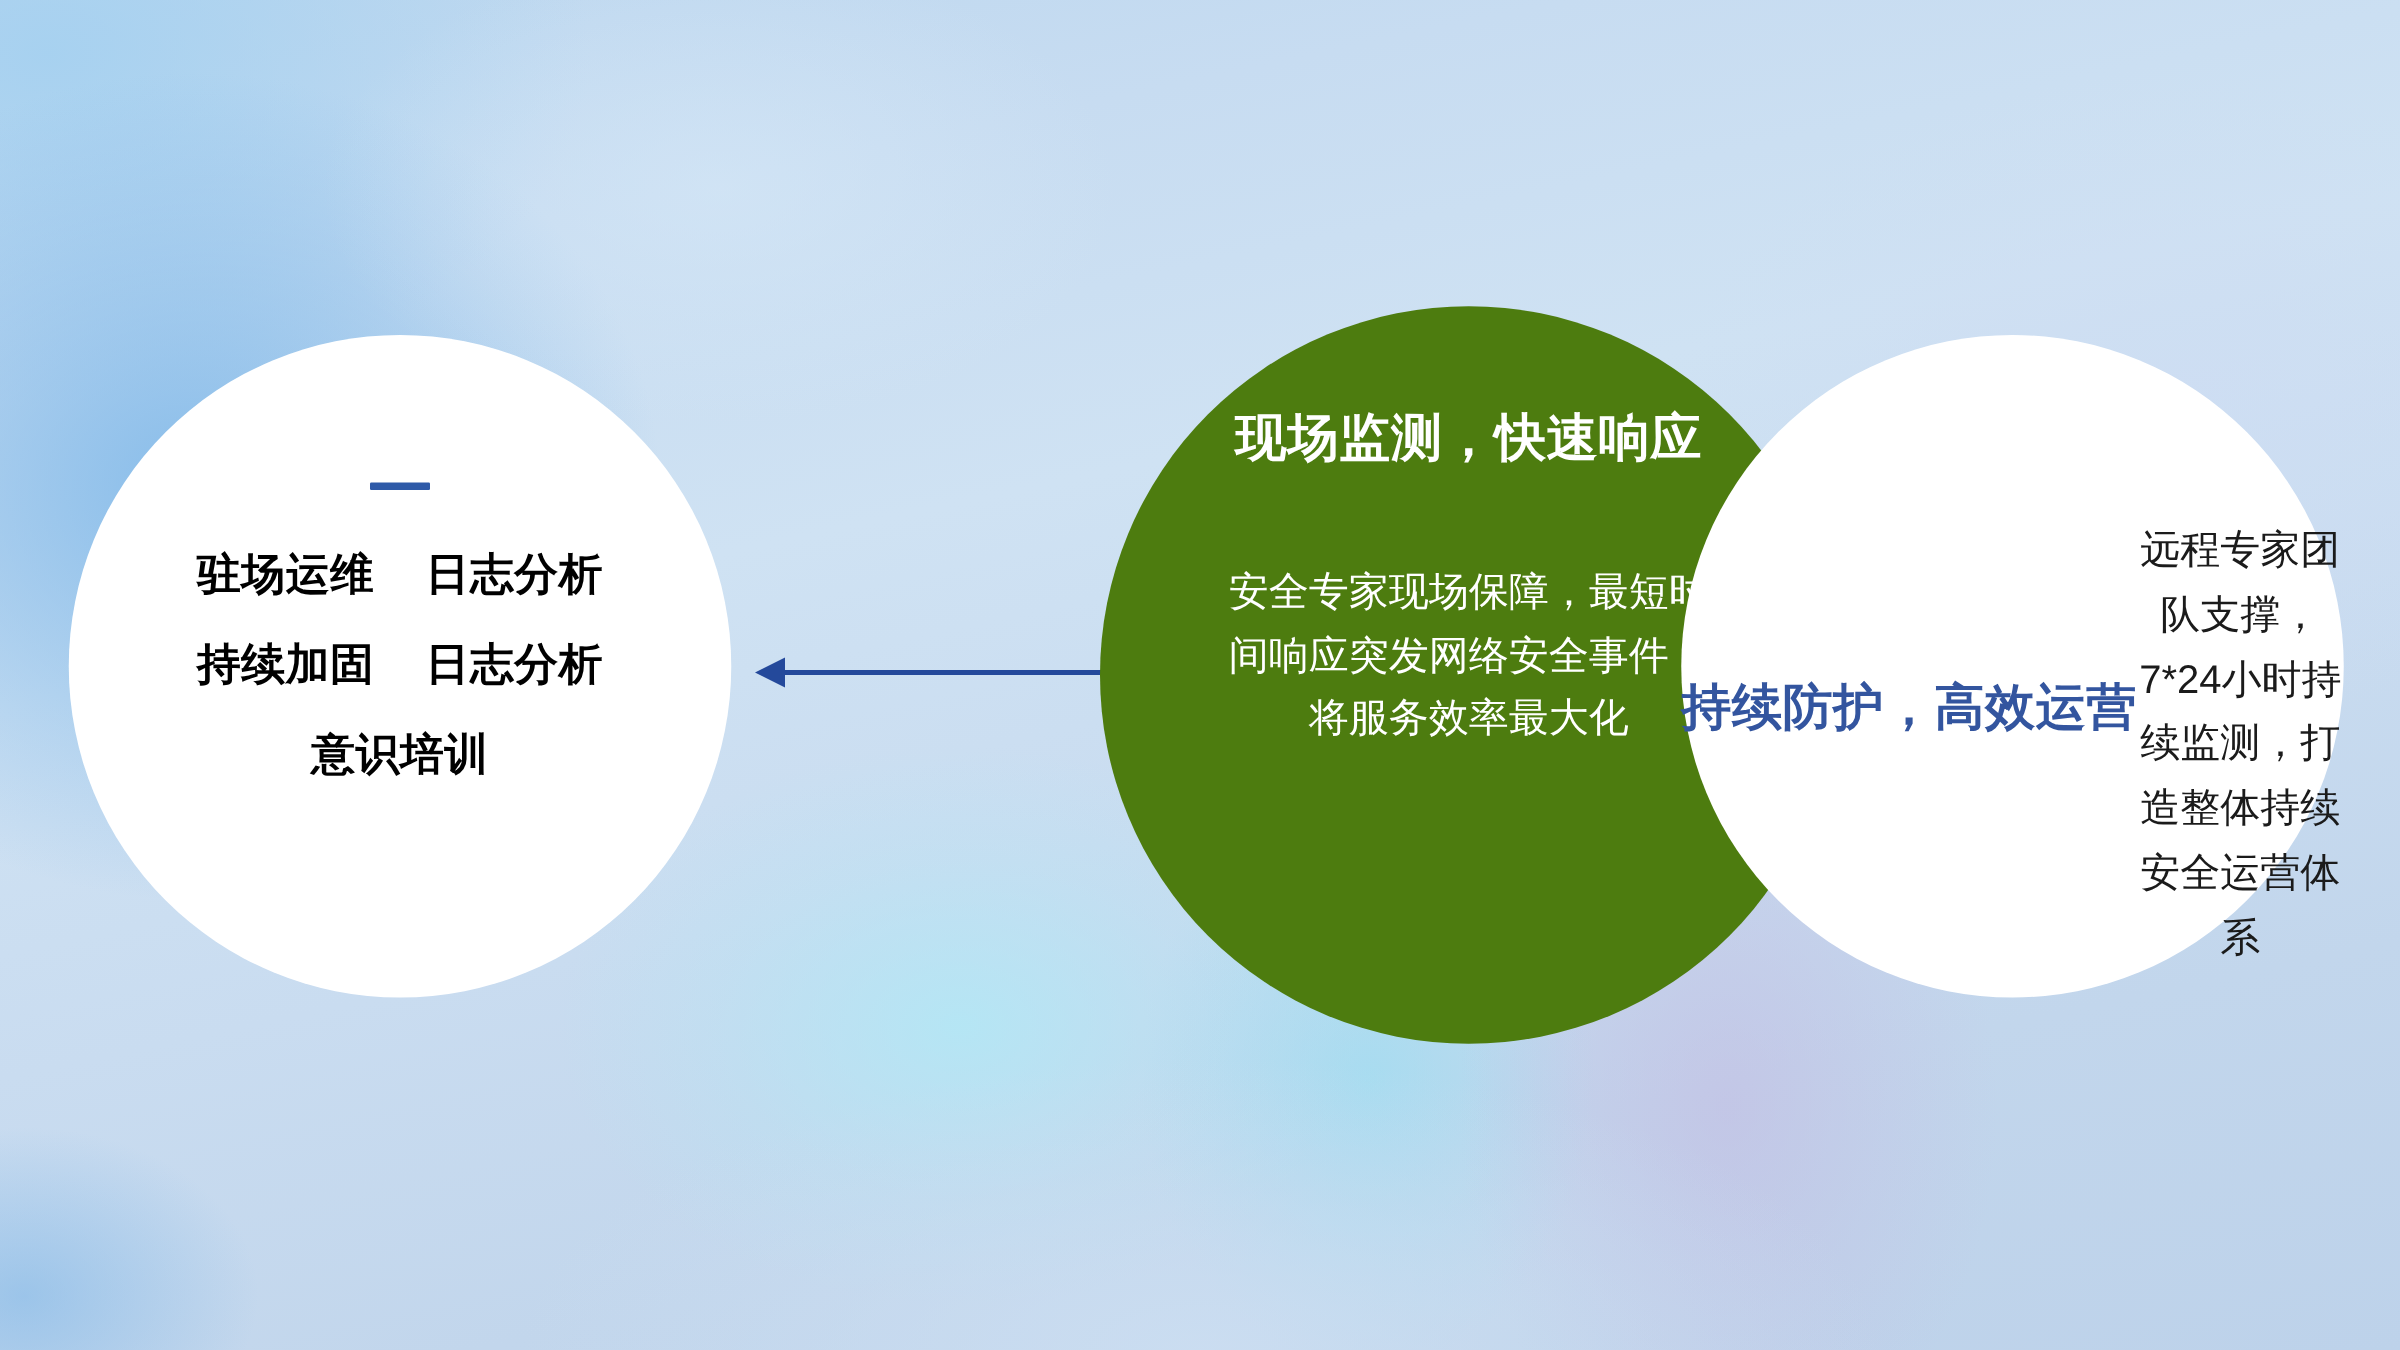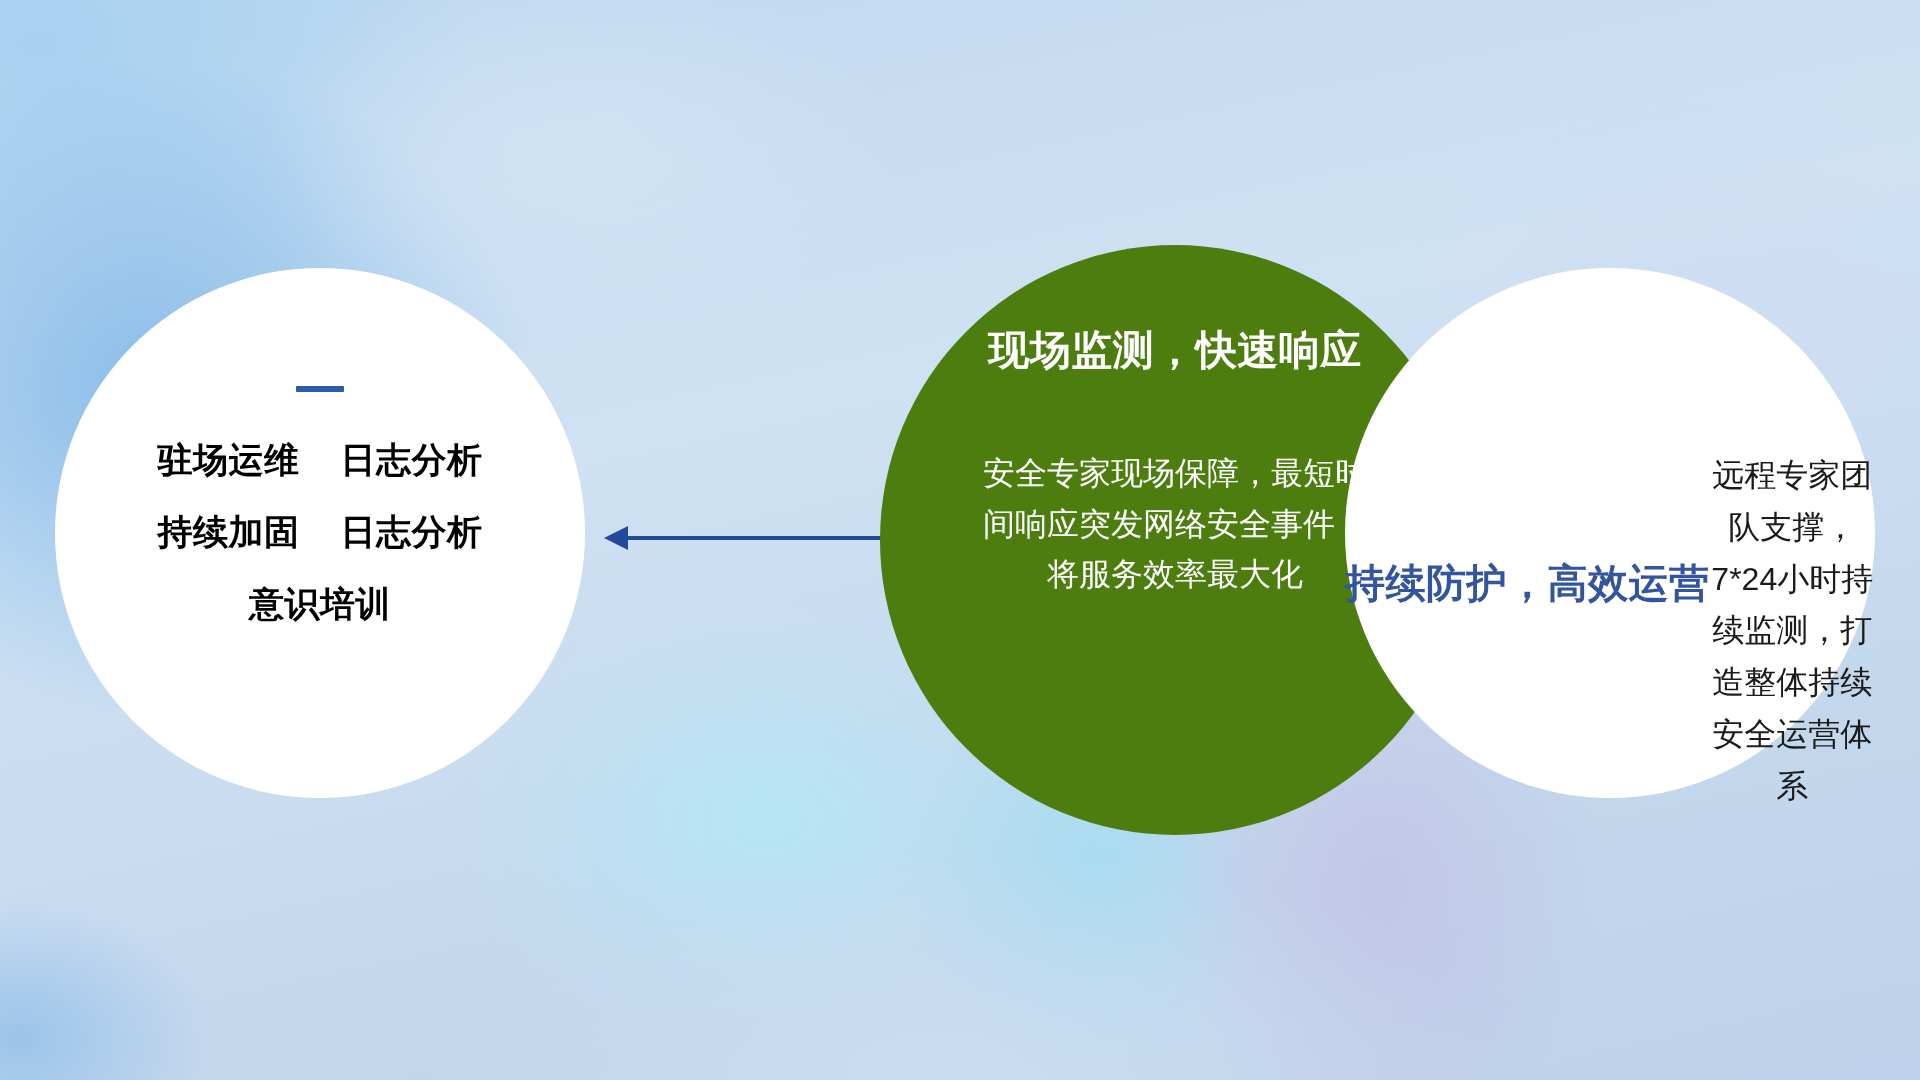--- a/index.html
+++ b/index.html
@@ -155,21 +155,21 @@
     align-items:center;
   }
   .right-title {
     font-size:40px;
     font-weight:bold;
     color:#33559f;
     letter-spacing:0.5px;
     white-space:nowrap;
   }
   .right-body {
-    margin-top:96px;
+    margin-top:60px;
     width:450px;
     font-size:32px;
     line-height:1.62;
     color:#1b1b1b;
     text-align:center;
     font-weight:400;
   }
 
   
   #flow-arrow {

